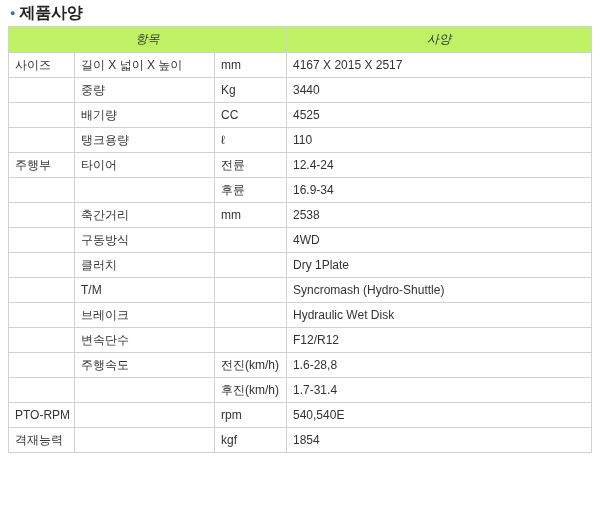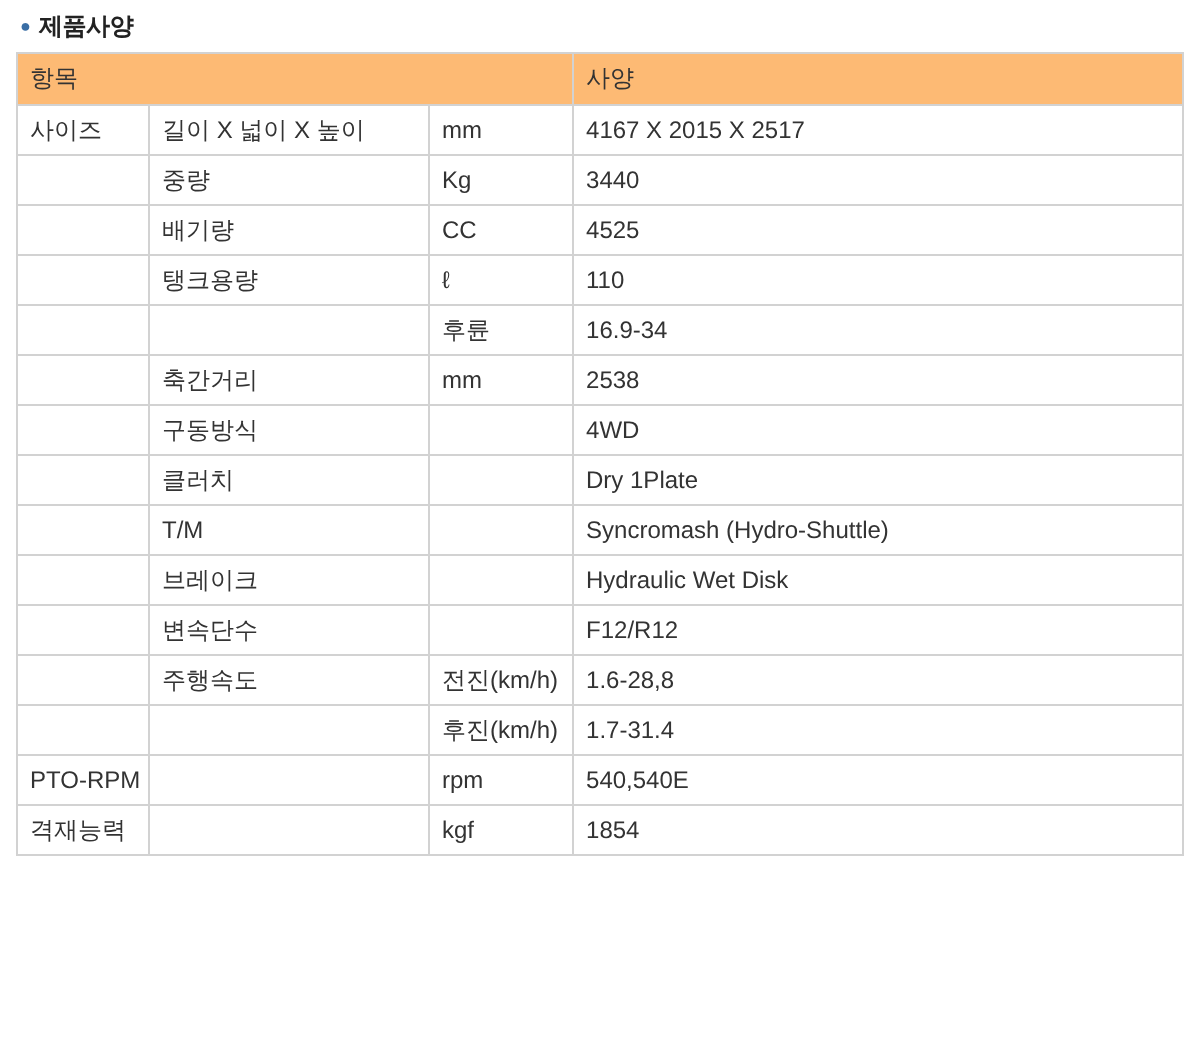--- a/index.html
+++ b/index.html
@@ -28,21 +28,21 @@
     margin: 0 0 6px 2px;
     height: 14px;
   }
   .title-bullet {
     color: #3a6ea5;
     font-size: 9px;
     line-height: 1;
     display: inline-block;
   }
   .title-text {
-    font-size: 12px;
+    font-size: 16px;
     font-weight: bold;
     color: #222222;
     letter-spacing: -0.2px;
   }
   table.spec {
     border-collapse: collapse;
     width: 584px;
     table-layout: fixed;
   }
   table.spec td, table.spec th {
@@ -51,24 +51,25 @@
     height: 24px;
     font-weight: normal;
     font-size: 12px;
     color: #333333;
     text-align: left;
     vertical-align: middle;
     overflow: hidden;
     white-space: nowrap;
   }
   table.spec thead th {
-    background: #fdba74;
-    text-align: left;
+    background: #bef264;
+    text-align: center;
     color: #333333;
     height: 25px;
+    font-style: italic;
   }
   .c1 { width: 66px; }
   .c2 { width: 140px; }
   .c3 { width: 72px; }
   .c4 { width: auto; }
 </style>
 </head>
 <body>
 
 <div class="page">
@@ -108,20 +109,26 @@
           <td></td>
           <td>배기량</td>
           <td>CC</td>
           <td>4525</td>
         </tr>
       <tr>
           <td></td>
           <td>탱크용량</td>
           <td>ℓ</td>
           <td>110</td>
+        </tr>
+      <tr>
+          <td>주행부</td>
+          <td>타이어</td>
+          <td>전륜</td>
+          <td>12.4-24</td>
         </tr>
       <tr>
           <td></td>
           <td></td>
           <td>후륜</td>
           <td>16.9-34</td>
         </tr>
       <tr>
           <td></td>
           <td>축간거리</td>

